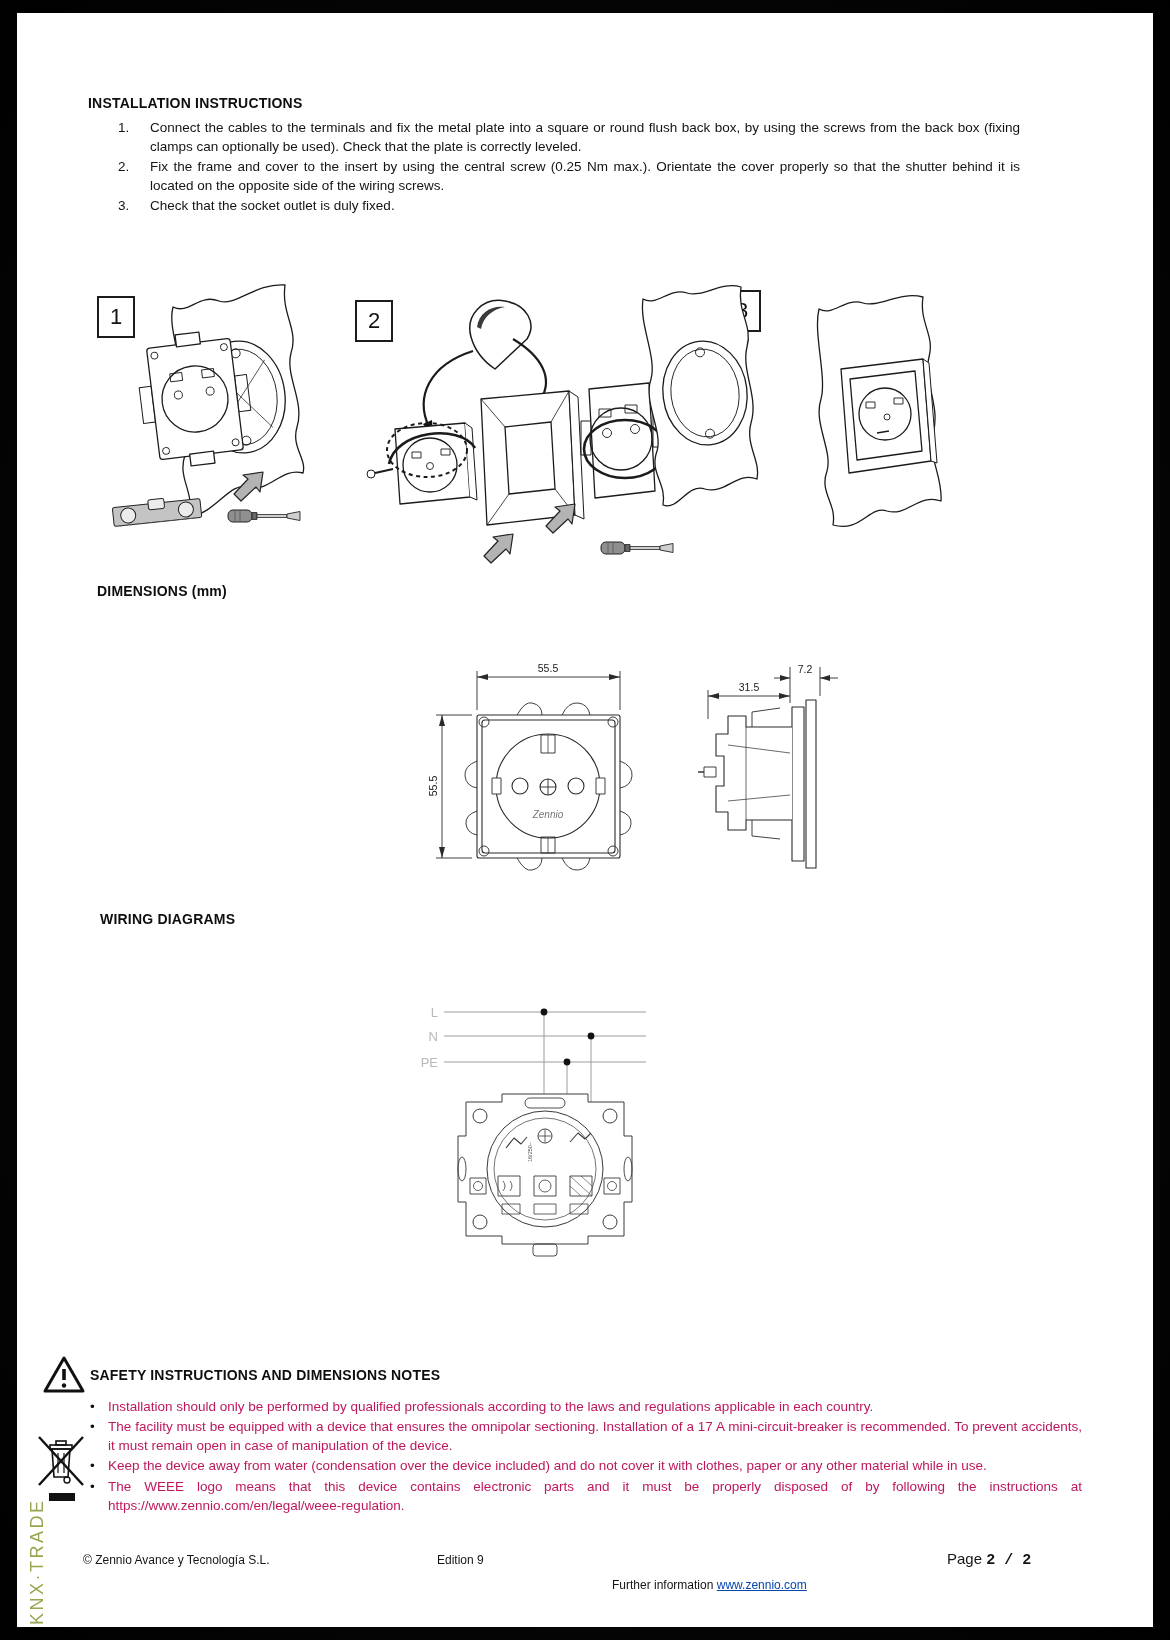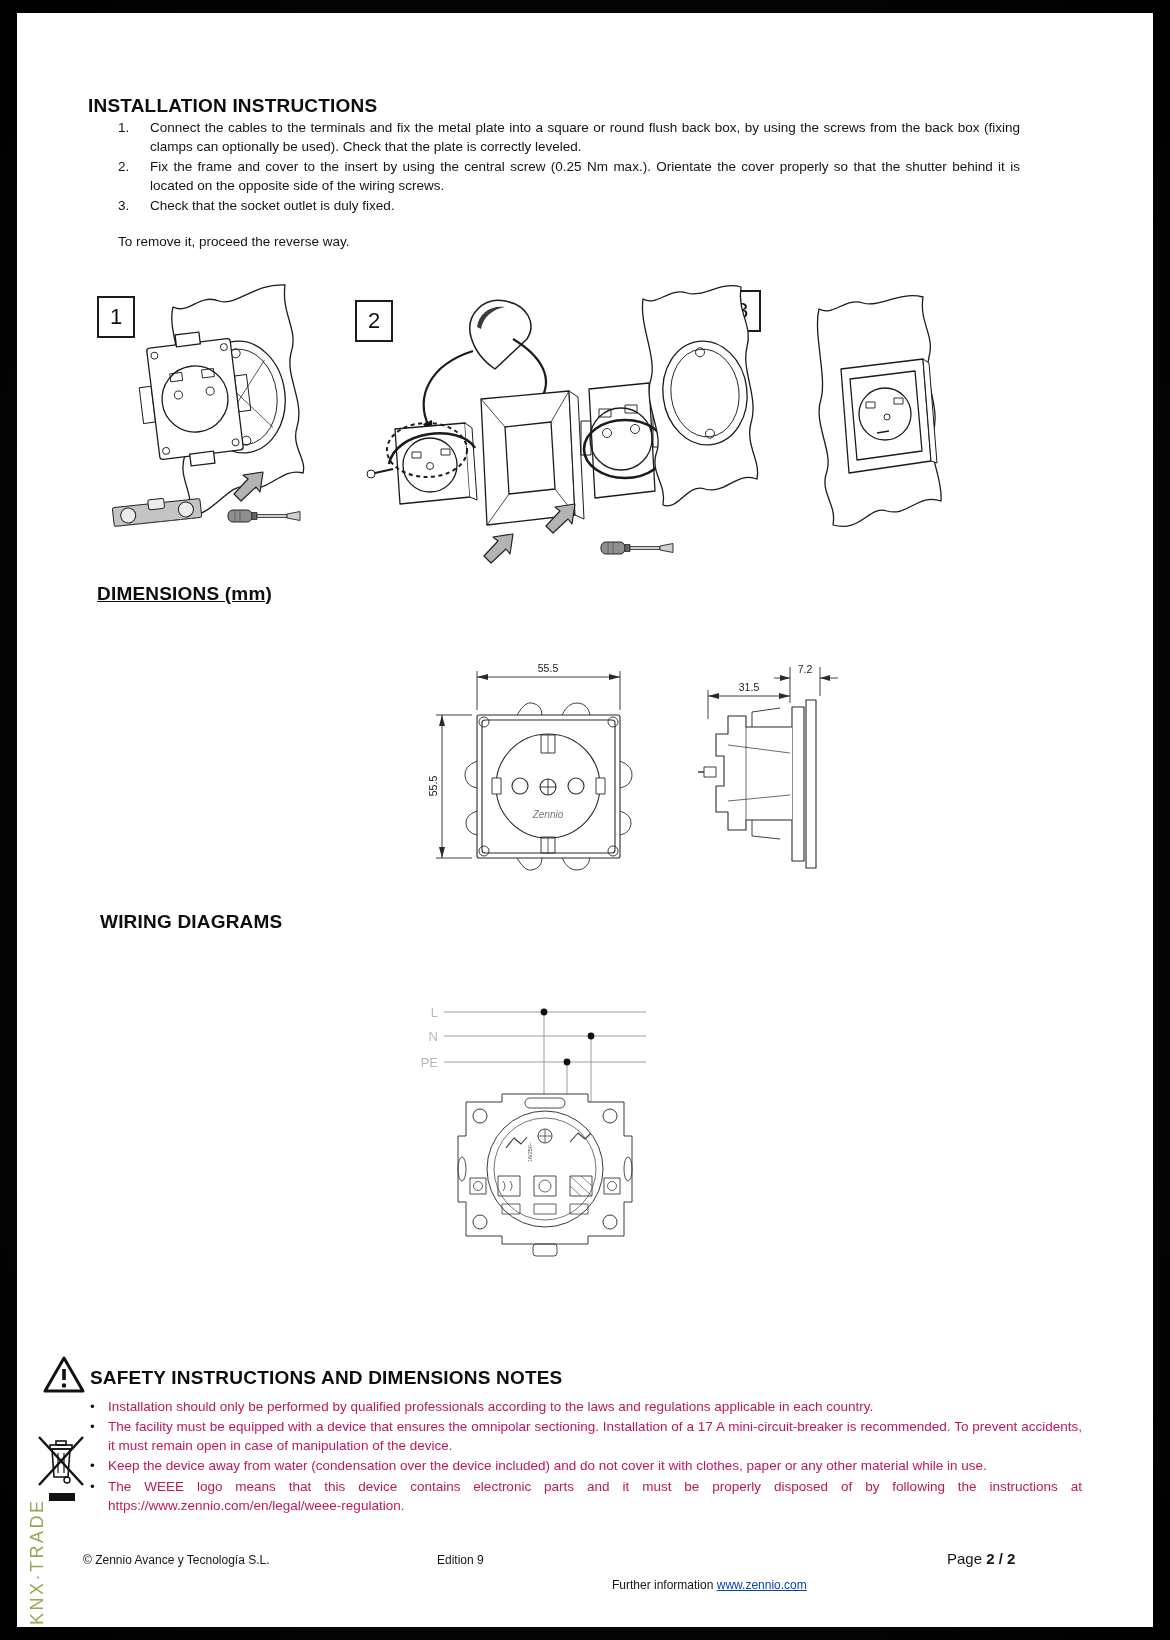--- a/index.html
+++ b/index.html
@@ -1,37 +1,37 @@
 <!DOCTYPE html>
 <html><head>
 <meta charset="utf-8">
 <style>
   html,body{margin:0;padding:0;background:#060606;}
   .stage{position:relative;width:1170px;height:1640px;background:
     radial-gradient(ellipse at 50% 50%, #101010 0%, #000 100%);overflow:hidden;
     font-family:"Liberation Sans", sans-serif;color:#111;}
   .page{position:absolute;left:17px;top:13px;width:1136px;height:1614px;background:#ffffff;}
   .abs{position:absolute;}
-  .h1{font-size:19px;font-weight:bold;letter-spacing:.2px;color:#0e0e0e;}
+  .h1{font-size:14px;font-weight:bold;letter-spacing:.2px;color:#0e0e0e;}
   .bodytxt{font-size:13.5px;line-height:1.44;color:#141414;}
   .olist{position:absolute;left:101px;top:105px;width:902px;}
   .olrow{display:flex;}
   .olnum{width:32px;flex:0 0 32px;font-size:13.5px;line-height:1.44;}
   .oltxt{flex:1;text-align:justify;}
   .note{margin-top:17px;margin-left:0px;}
   .badge{position:absolute;width:34px;height:38px;border:2px solid #1c1c1c;background:#fff;
     display:flex;align-items:center;justify-content:center;font-size:22px;color:#111;}
   .bullets{position:absolute;left:73px;top:1384px;width:992px;}
   .brow{display:flex;margin-bottom:1px;}
   .bdot{width:18px;flex:0 0 18px;font-size:13.5px;line-height:1.42;}
   .btxt{flex:1;text-align:justify;font-size:13.5px;line-height:1.42;color:#be185d;}
   .footer-item{position:absolute;top:1540px;font-size:12px;color:#151515;text-align:center;}
   .link{color:#0645ad;text-decoration:underline;cursor:pointer;}
   .pagei{font-size:15px;}
-  .pagei b{font-weight:bold;}
+  .pagei b{font-weight:bold;font-family:Liberation Mono, monospace;}
   .sidetext{position:absolute;left:10px;top:1612px;transform:rotate(-90deg);transform-origin:0 0;
     font-size:18px;letter-spacing:2.5px;color:#9aa551;white-space:nowrap;}
   svg{display:block;}
   svg text{font-family:"Liberation Sans", sans-serif;}
 </style>
 </head>
 <body>
 
 <div class="stage">
  <div class="page">
@@ -44,21 +44,20 @@
       <span class="oltxt">Connect the cables to the terminals and fix the metal plate into a square or round flush back box, by using the screws from the back box (fixing clamps can optionally be used). Check that the plate is correctly leveled.</span>
     </div>
     <div class="olrow">
       <span class="olnum">2.</span>
       <span class="oltxt">Fix the frame and cover to the insert by using the central screw (0.25 Nm max.). Orientate the cover properly so that the shutter behind it is located on the opposite side of the wiring screws.</span>
     </div>
     <div class="olrow">
       <span class="olnum">3.</span>
       <span class="oltxt">Check that the socket outlet is duly fixed.</span>
     </div>
-    <div class="note">To remove it, proceed the reverse way.</div>
   </div>
 
   <div class="badge" style="left:80px;top:283px;">1</div>
   <div class="badge" style="left:338px;top:287px;">2</div>
   <div class="badge" style="left:706px;top:277px;">3</div>
 
   <svg class="abs" style="left:60px;top:268px;" width="1030" height="300" viewBox="0 0 1030 300">
     <defs>
       <path id="blockArrowNE" d="M34,1 L31,21 L27,16 L12,30 L5,23 L19,8 L14,4 Z"></path>
       <g id="screwdriver">
@@ -178,21 +177,21 @@
         <path d="M773,98 L838,90 L845,170 L780,179 Z"></path>
         <circle cx="808" cy="133" r="26"></circle>
         <rect x="789" y="121" width="9" height="6" stroke-width="0.9"></rect>
         <rect x="817" y="117" width="9" height="6" stroke-width="0.9"></rect>
         <circle cx="810" cy="136" r="3" stroke-width="0.9"></circle>
         <path d="M800,152 l12,-2" stroke-width="1.6"></path>
       </g>
     </g>
   </svg>
 
-  <div class="abs h1" style="left:80px;top:570px;text-decoration:underline;">DIMENSIONS (mm)</div>
+  <div class="abs h1" style="left:80px;top:570px;">DIMENSIONS (mm)</div>
 
   <svg class="abs" style="left:375px;top:602px;" width="460" height="268" viewBox="0 0 460 268">
     <g stroke="#2a2a2a" fill="none" stroke-width="1.1" stroke-linejoin="round">
 
       <g>
         <path d="M125,100 q8,-14 15,-12 q10,2 10,12" stroke-width="0.9"></path>
         <path d="M170,100 q6,-13 16,-12 q10,1 12,12" stroke-width="0.9"></path>
         <path d="M125,243 q8,14 15,12 q10,-2 10,-12" stroke-width="0.9"></path>
         <path d="M170,243 q6,13 16,12 q10,-1 12,-12" stroke-width="0.9"></path>
         <path d="M85,146 q-13,5 -12,15 q1,10 12,12" stroke-width="0.9"></path>

